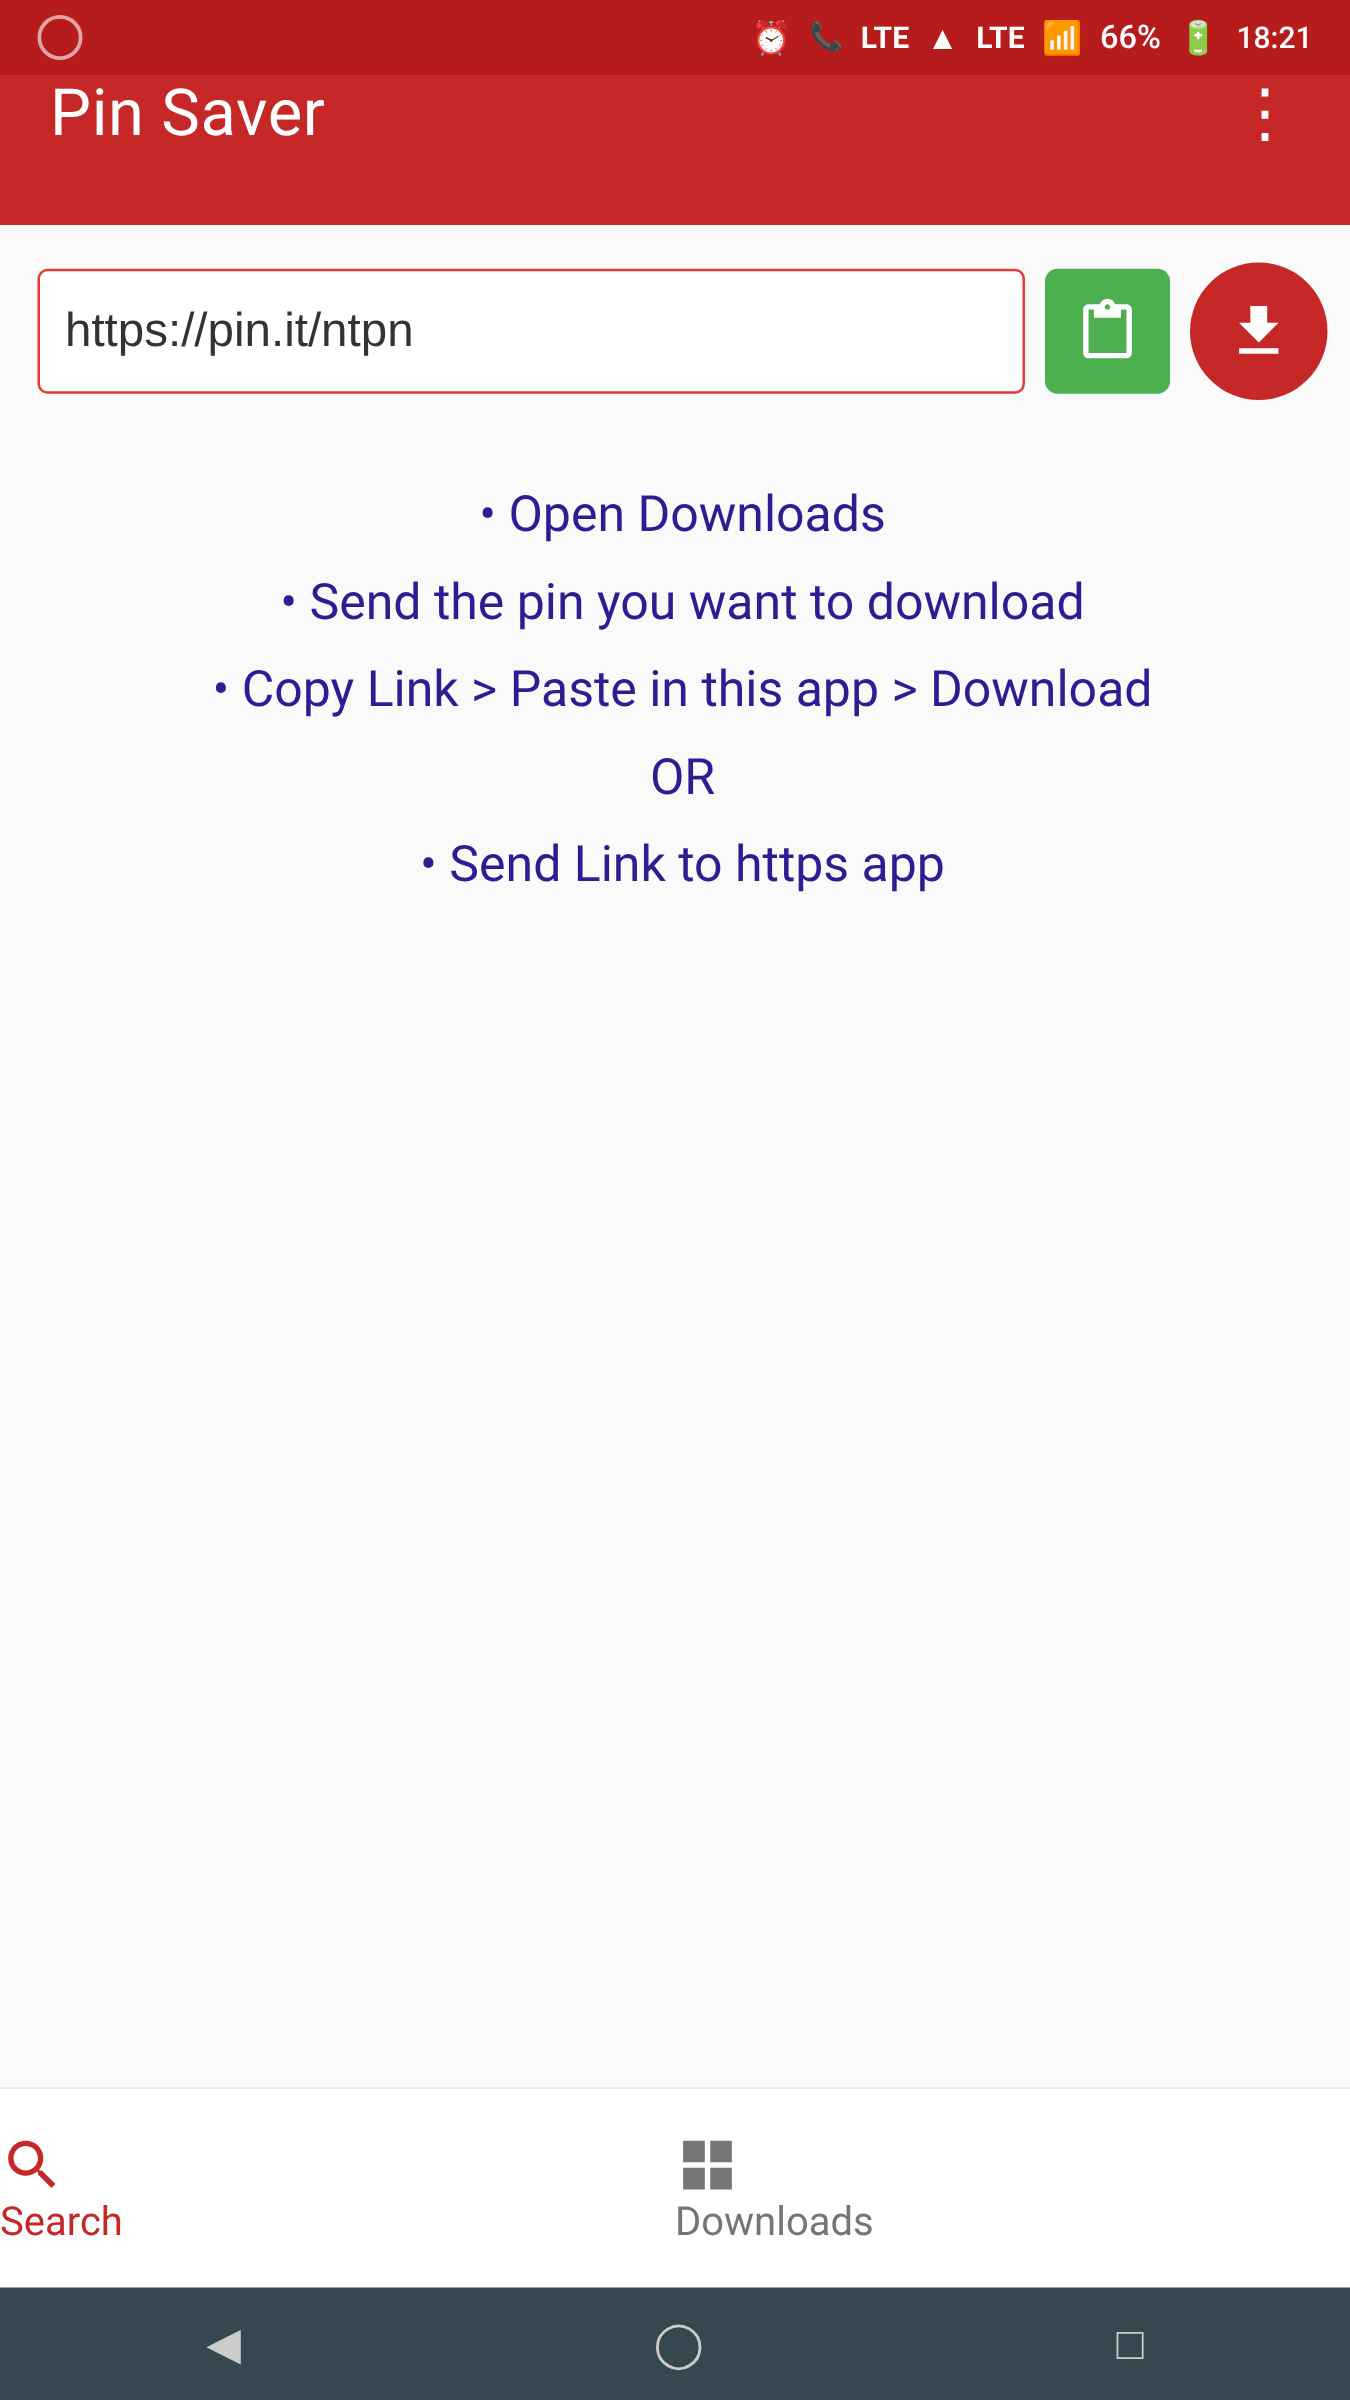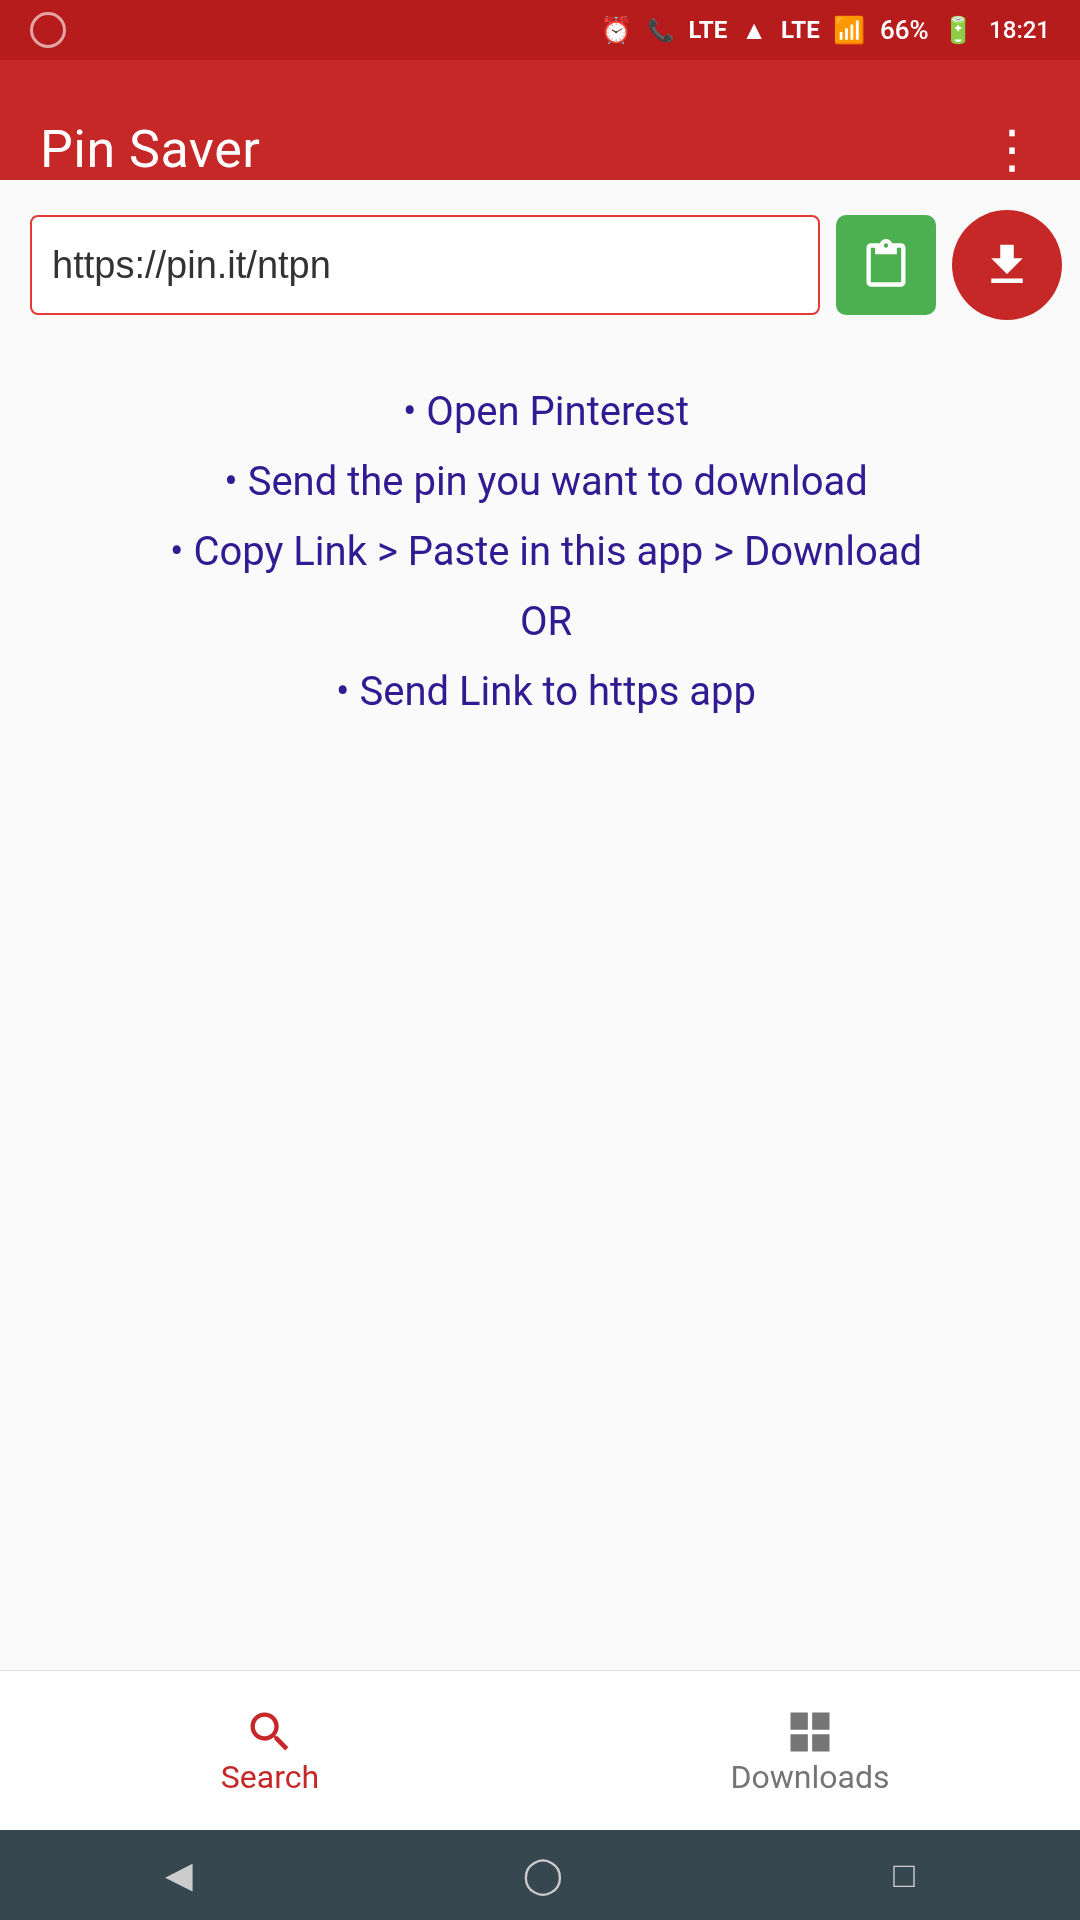--- a/index.html
+++ b/index.html
@@ -42,21 +42,21 @@
       color: white;
       font-size: 26px;
       font-weight: 500;
     }
 
     
     .app-bar {
       background: #c62828;
       height: 120px;
       display: flex;
-      align-items: flex-end;
+      align-items: flex-start;
       justify-content: space-between;
       padding: 0 40px;
       flex-shrink: 0;
     }
     .app-title {
       color: white;
       font-size: 52px;
       font-weight: 400;
       letter-spacing: 0.5px;
     }
@@ -148,21 +148,20 @@
       background: white;
       border-top: 1px solid #ddd;
       height: 160px;
       display: flex;
       flex-shrink: 0;
     }
     .nav-item {
       flex: 1;
       display: flex;
       flex-direction: column;
-      align-items: center;
       justify-content: center;
       cursor: pointer;
     }
     .nav-item.active .nav-label { color: #c62828; }
     .nav-item .nav-label { font-size: 32px; color: #757575; }
 
     
     .system-nav {
       background: #37474f;
       height: 90px;
@@ -240,21 +239,21 @@
     </button>
     <button class="download-btn">
 
       <svg class="download-svg" viewBox="0 0 24 24" fill="white">
         <path d="M19 9h-4V3H9v6H5l7 7 7-7zM5 18v2h14v-2H5z"></path>
       </svg>
     </button>
   </div>
 
   <div class="instructions">
-    <p>• Open Pinterest</p>
+    <p>• Open Downloads</p>
     <p>• Send the pin you want to download</p>
     <p>• Copy Link &gt; Paste in this app &gt; Download</p>
     <p>OR</p>
     <p>• Send Link to https app</p>
   </div>
 
   <div class="spacer"></div>
 </div>
 
 <div class="bottom-nav">

